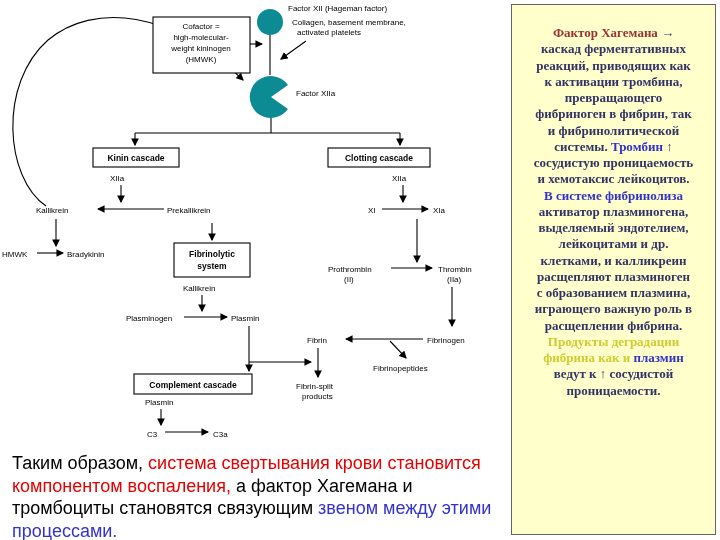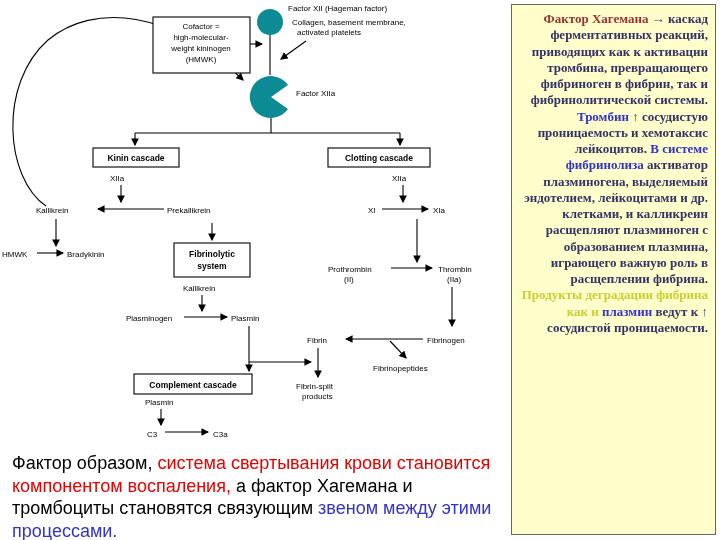--- a/index.html
+++ b/index.html
@@ -6,21 +6,21 @@
   html,body{margin:0;padding:0}
   body{width:720px;height:540px;background:#fff;position:relative;overflow:hidden;font-family:"Liberation Sans",sans-serif}
   .diagram{position:absolute;left:0;top:0}
   .diagram text{font-family:"Liberation Sans",sans-serif;font-size:8px;fill:#000}
   .diagram .mid{text-anchor:middle}
   .diagram .boxtitle{text-anchor:middle;font-weight:bold;font-size:8.5px}
   .diagram .box{fill:#fff;stroke:#000;stroke-width:1.1}
   .diagram .flow{stroke:#000;stroke-width:1.1;fill:none}
   .diagram .teal{fill:#0d8b94}
   .side-panel{position:absolute;left:511px;top:4px;width:205px;height:531px;background:#ffffcc;border:1px solid #666;padding:6px 7px}
-  .side-panel p{margin:0;font-family:"Liberation Serif",serif;font-weight:bold;font-size:13px;line-height:1.25;text-align:right}
+  .side-panel p{margin:14px;font-family:"Liberation Serif",serif;font-weight:bold;font-size:13px;line-height:1.25;text-align:center}
   .c-maroon{color:#993333}
   .c-navy{color:#333366}
   .c-blue{color:#3333cc}
   .c-olive{color:#cccc33}
   .c-black{color:#000000}
   .c-red{color:#e60000}
   .bottom-text{position:absolute;left:12px;top:452px;width:482px;margin:0;font-size:18px;line-height:1.26;font-family:"Liberation Sans",sans-serif}
 </style>
 </head>
 <body>
@@ -120,15 +120,15 @@
     <line class="flow" x1="161" y1="409" x2="161" y2="425" marker-end="url(#arr)"></line>
     <text x="147" y="437">C3</text>
     <line class="flow" x1="165" y1="432" x2="208" y2="432" marker-end="url(#arr)"></line>
     <text x="213" y="437">C3a</text>
   </svg>
 
   <div class="side-panel">
     <p><span class="c-maroon">Фактор Хагемана</span><span class="c-navy"> → каскад ферментативных реакций, приводящих как к активации тромбина, превращающего фибриноген в фибрин, так и фибринолитической системы. </span><span class="c-blue">Тромбин</span><span class="c-navy"> ↑ сосудистую проницаемость и хемотаксис лейкоцитов. </span><span class="c-blue">В системе фибринолиза</span><span class="c-navy"> активатор плазминогена, выделяемый эндотелием, лейкоцитами и др. клетками, и калликреин расщепляют плазминоген с образованием плазмина, играющего важную роль в расщеплении фибрина. </span><span class="c-olive">Продукты деградации фибрина как и </span><span class="c-blue">плазмин</span><span class="c-navy"> ведут к ↑ сосудистой проницаемости.</span></p>
   </div>
 
-  <p class="bottom-text"><span class="c-black">Фактор образом, </span><span class="c-red">система свертывания крови становится компонентом воспаления, </span><span class="c-black">а фактор Хагемана и тромбоциты становятся связующим </span><span class="c-blue">звеном между этими процессами.</span></p>
+  <p class="bottom-text"><span class="c-black">Таким образом, </span><span class="c-red">система свертывания крови становится компонентом воспаления, </span><span class="c-black">а фактор Хагемана и тромбоциты становятся связующим </span><span class="c-blue">звеном между этими процессами.</span></p>
 
 </div>
 
 </body></html>

